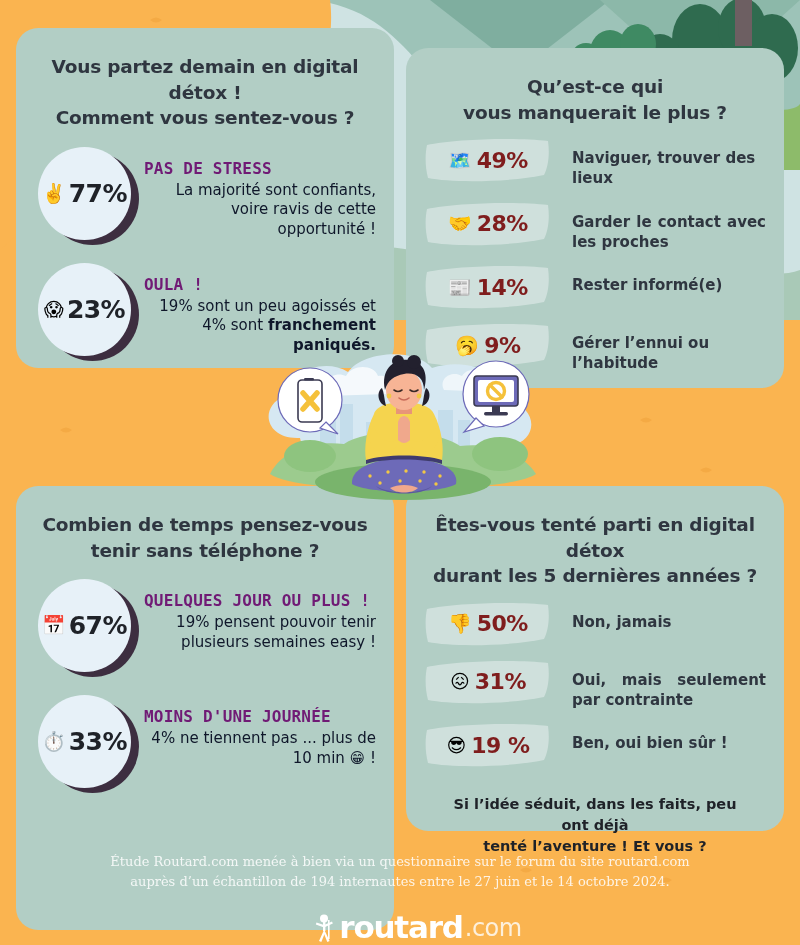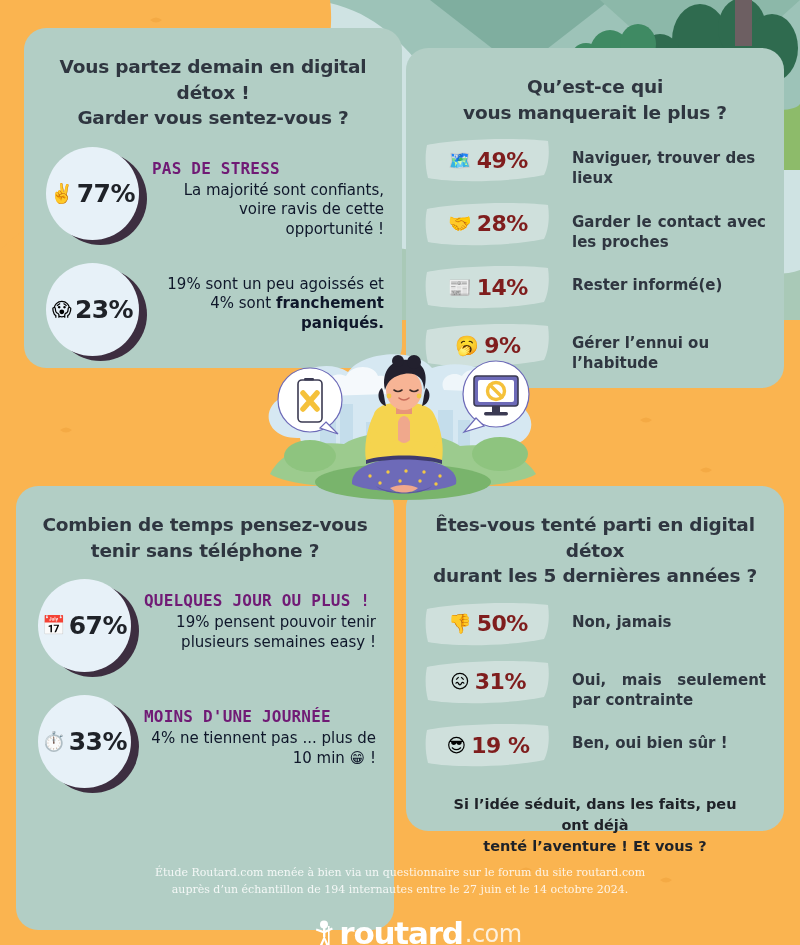--- a/index.html
+++ b/index.html
@@ -19,21 +19,21 @@
     position: absolute; z-index: 3;
     left: 0; top: 0; width: 800px; height: 945px;
     pointer-events: none;
   }
   .card {
     position: absolute;
     background: #b2cec5;
     border-radius: 22px;
     pointer-events: auto;
   }
-  .card.tl { left: 24px;  top: 28px;  width: 378px; height: 340px; }
+  .card.tl { left: 16px;  top: 28px;  width: 378px; height: 340px; }
   .card.tr { left: 406px; top: 28px;  width: 378px; height: 340px; margin-top: 20px; }
   .card.bl { left: 16px;  top: 486px; width: 378px; height: 444px; }
   .card.br { left: 406px; top: 486px; width: 378px; height: 345px; }
 
   .card-title {
     text-align: center;
     color: #2f3640;
     font-weight: bold;
     font-size: 18.5px;
     line-height: 1.38;
@@ -122,23 +122,22 @@
   #center-illu svg { display: block; width: 310px; height: 160px; }
 
   
   .footer {
     position: absolute; z-index: 5;
     left: 0; top: 852px; width: 800px;
     text-align: center;
   }
   .footer-note {
     font-family: "DejaVu Serif", "Liberation Serif", serif;
-    font-size: 11px; color: #ffffff; opacity: 0.85;
+    font-size: 13px; color: #ffffff; opacity: 0.85;
     line-height: 1.55;
-    margin-top: 12px;
   }
   .logo {
     margin-top: 20px;
     display: flex; align-items: center; justify-content: center; gap: 2px; padding-left: 33px;
   }
   .logo-mark { width: 26px; height: 30px; }
   .logo-word {
     font-size: 31px; font-weight: bold; color: #ffffff;
     letter-spacing: -1.2px; line-height: 1;
   }
@@ -200,21 +199,21 @@
       </g>
     </g>
   </svg>
 </div>
 
 <div class="cards">
 
   <section class="card tl">
     <div class="card-title">
       <div>Vous partez demain en digital détox !</div>
-      <div>Garder vous sentez-vous ?</div>
+      <div>Comment vous sentez-vous ?</div>
     </div>
     <div class="circle-rows">
 
       <div class="crow">
         <div class="badge-wrap">
           <div class="badge-shadow"></div>
           <div class="badge">
             <span class="emo">✌️</span>
             <span class="pct">77%</span>
           </div>
@@ -227,20 +226,21 @@
 
       <div class="crow">
         <div class="badge-wrap">
           <div class="badge-shadow"></div>
           <div class="badge">
             <span class="emo">😱</span>
             <span class="pct">23%</span>
           </div>
         </div>
         <div class="crow-text">
+          <div class="crow-head">OULA !</div>
           <div class="crow-body"><span>19% sont un peu agoissés et 4% sont </span><b>franchement paniqués.</b></div>
         </div>
       </div>
 
     </div>
   </section>
 
   <section class="card tr">
     <div class="card-title">
       <div>Qu’est-ce qui</div>

